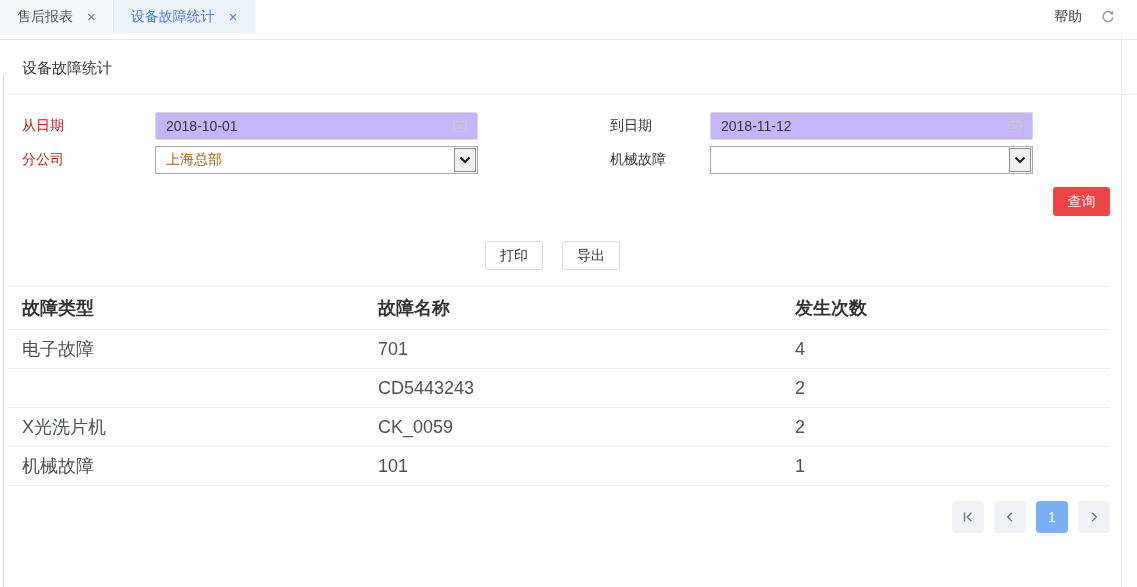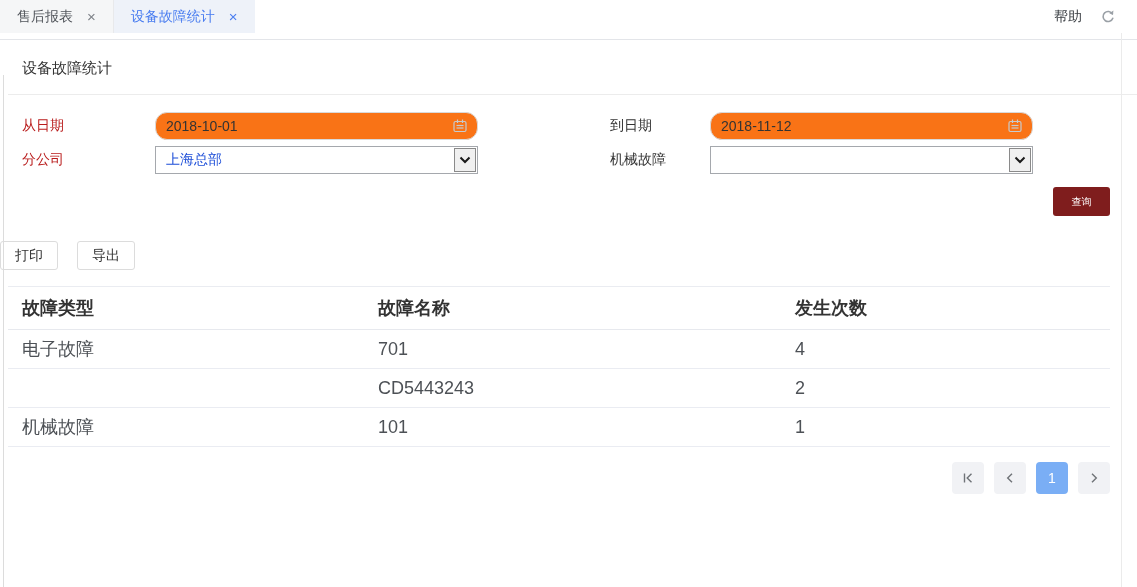--- a/index.html
+++ b/index.html
@@ -27,34 +27,34 @@
 
   
   .page-title { margin:19px 0 0 22px; font-size:15px; color:#333; }
   .title-divider { margin:16px 0 0 8px; border-top:1px solid #ececec; }
 
   
   .form { margin-top:17px; }
   .form-row { display:flex; align-items:center; height:28px; margin-bottom:6px; }
   .f-label1 { margin-left:22px; width:133px; color:#b91c1c; }
   .f-label2 { margin-left:132px; width:100px; color:#333; }
-  .date-box { width:323px; height:28px; border:1px solid #d9d9d9; border-radius:12px; background:#f97316;
+  .date-box { width:323px; height:28px; border:1px solid #d9d9d9; border-radius:2px; background:#c4b5fd;
               display:flex; align-items:center; padding:0 8px 0 10px; }
   .date-box .date-value { flex:1; color:#333; }
   .sel-box { width:323px; height:28px; border:1px solid #a5a8ad; background:#fff;
              display:flex; align-items:center; padding-left:10px; position:relative; }
-  .sel-box .sel-value { flex:1; color:#1d4ed8; }
+  .sel-box .sel-value { flex:1; color:#a16207; }
   .sel-arrow { width:22px; height:24px; margin:1px; background:#f0f0f0; border:1px solid #8a8a8a;
                display:flex; align-items:center; justify-content:center; }
 
   
   .query-row { display:flex; justify-content:flex-end; margin:13px 27px 0 0; }
-  .btn-query { width:57px; height:29px; background:#7f1d1d; color:#fff; border:none; border-radius:3px;
-               font-size:10px; cursor:pointer; font-family:inherit; }
-  .tool-row { display:flex; justify-content:flex-start; gap:19px; margin:25px 32px 0 0; }
+  .btn-query { width:57px; height:29px; background:#ef4444; color:#fff; border:none; border-radius:3px;
+               font-size:14px; cursor:pointer; font-family:inherit; }
+  .tool-row { display:flex; justify-content:center; gap:19px; margin:25px 32px 0 0; }
   .btn-plain { min-width:55px; height:29px; background:#fff; border:1px solid #dcdcdc; border-radius:3px;
                color:#333; font-size:14px; padding:0 14px; cursor:pointer; font-family:inherit; }
 
   
   .report-table { margin:16px 0 0 8px; width:1102px; border-collapse:collapse; table-layout:fixed;
                   border-top:1px solid #eaecf1; }
   .report-table th, .report-table td { text-align:left; padding-left:14px; font-size:18px; }
   .report-table th { height:43px; font-weight:bold; color:#333; border-bottom:1px solid #e7e9ee; }
   .report-table td { height:39px; color:#4d5156; border-bottom:1px solid #eaecf2; }
   .col-type { width:356px; } .col-name { width:417px; } .col-count { width:329px; }
@@ -171,20 +171,25 @@
   </thead>
   <tbody>
     <tr>
       <td>电子故障</td>
       <td>701</td>
       <td>4</td>
     </tr>
     <tr>
       <td></td>
       <td>CD5443243</td>
+      <td>2</td>
+    </tr>
+    <tr>
+      <td>X光洗片机</td>
+      <td>CK_0059</td>
       <td>2</td>
     </tr>
     <tr>
       <td>机械故障</td>
       <td>101</td>
       <td>1</td>
     </tr>
   </tbody>
 </table>
 

